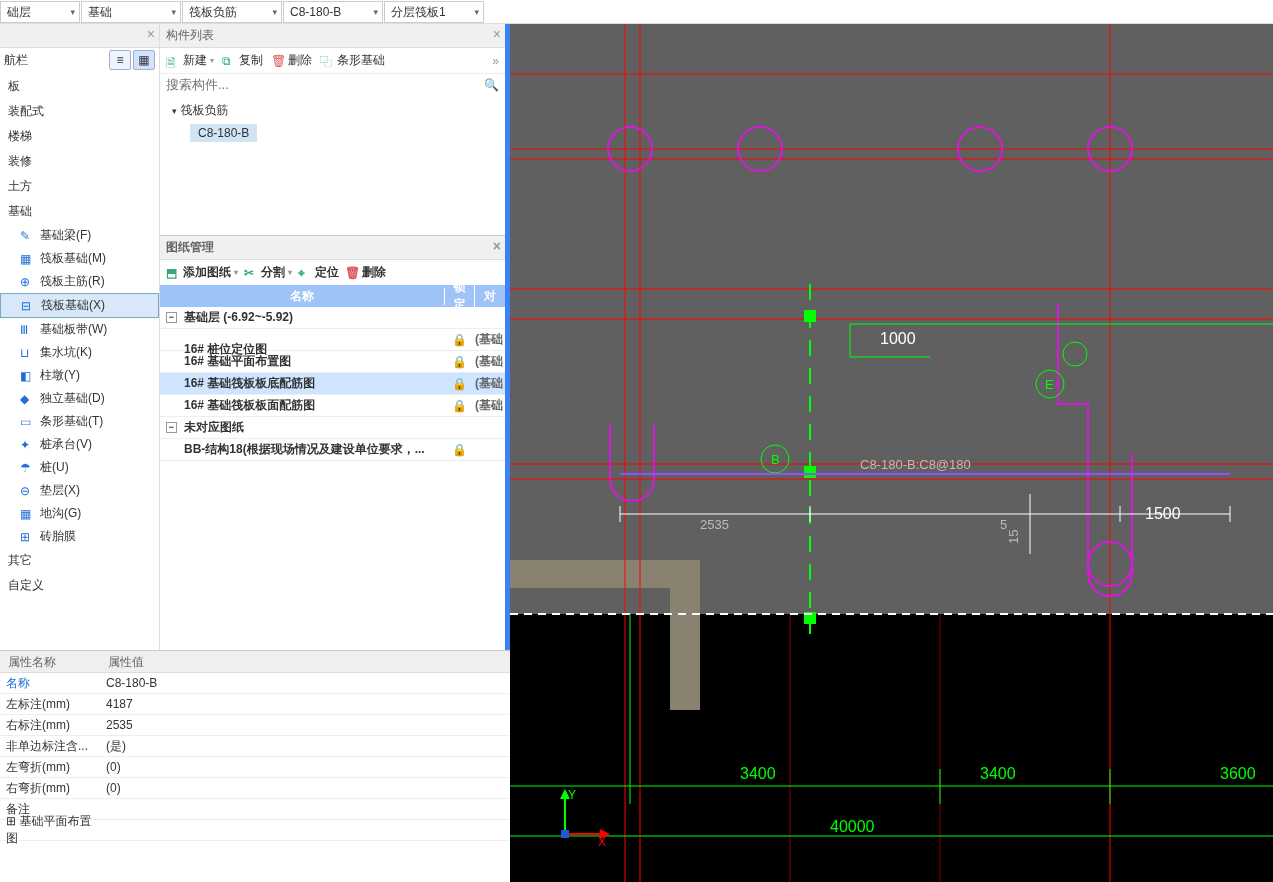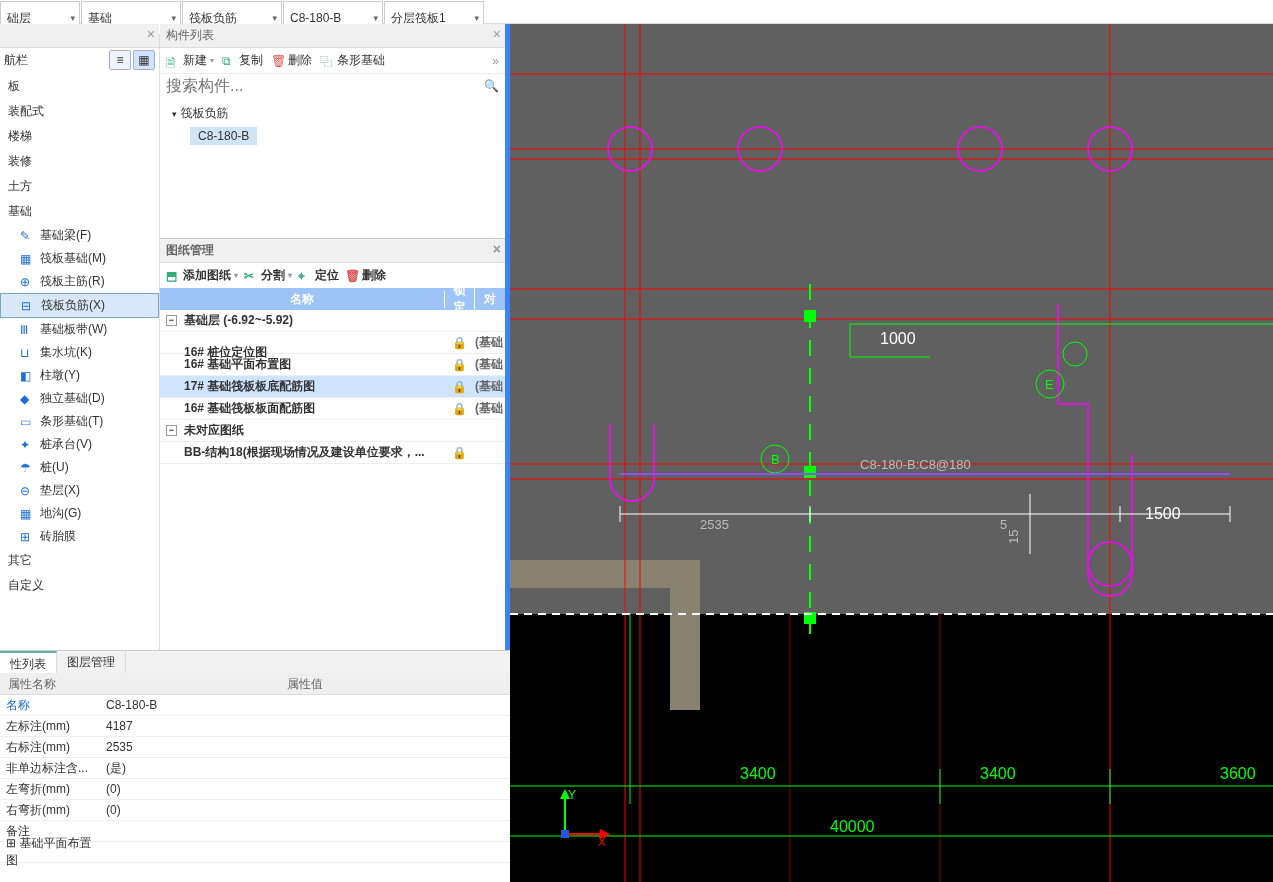--- a/index.html
+++ b/index.html
@@ -1,20 +1,20 @@
 <!DOCTYPE html>
 <html><head>
 <meta charset="utf-8">
 <style>
 * { box-sizing: border-box; margin: 0; padding: 0; font-family: "Microsoft YaHei", sans-serif; }
 body { width: 1273px; height: 882px; background: #fff; font-size: 12px; color: #333; overflow: hidden; position: relative; }
 
 
 .top-bar { height: 24px; display: flex; border-bottom: 1px solid #ddd; background: #fff; }
-.top-dd { height: 22px; border: 1px solid #ccc; margin: 1px 1px 0 0; display: flex; align-items: center; padding: 16px 6px; position: relative; font-size: 12px; background: #fff; }
+.top-dd { height: 22px; border: 1px solid #ccc; margin: 1px 1px 0 0; display: flex; align-items: center; padding: 4px 6px; position: relative; font-size: 12px; background: #fff; }
 .top-dd .arrow { position: absolute; right: 4px; color: #666; font-size: 9px; }
 
 
 .main { display: flex; height: calc(100% - 24px); }
 .left-col { width: 160px; display: flex; flex-direction: column; border-right: 1px solid #ddd; }
 .mid-col { width: 350px; display: flex; flex-direction: column; border-right: 5px solid #3b82f6; }
 .right-col { flex: 1; background: #606060; position: relative; }
 
 
 .panel-header { height: 24px; background: #f0f0f0; border-bottom: 1px solid #ddd; display: flex; align-items: center; padding: 0 6px; position: relative; color: #666; }
@@ -29,21 +29,21 @@
 .nav-item { padding: 3px 8px 3px 20px; display: flex; align-items: center; gap: 6px; cursor: pointer; }
 .nav-item.selected { background: #d8e8f8; border: 1px solid #7ab; }
 .nav-icon { width: 14px; height: 14px; display: inline-flex; color: #1e6fd8; }
 
 
 .comp-list { flex: 0 0 auto; }
 .comp-toolbar { display: flex; gap: 8px; padding: 4px 6px; border-bottom: 1px solid #eee; align-items: center; }
 .tb-btn { display: flex; align-items: center; gap: 3px; cursor: pointer; color: #333; }
 .tb-icon { width: 14px; height: 14px; color: #3a7; }
 .search-row { padding: 3px 6px; display: flex; align-items: center; }
-.search-inp { flex: 1; border: none; outline: none; color: #ef4444; font-size: 16px; }
+.search-inp { flex: 1; border: none; outline: none; color: #ef4444; font-size: 13px; }
 .comp-tree { padding: 4px 0; height: 140px; }
 .ct-parent { padding: 3px 12px; display: flex; align-items: center; gap: 4px; }
 .ct-child { margin: 2px 0 2px 30px; padding: 2px 8px; background: #cfe4f5; display: inline-block; }
 
 .drawing-mgmt { flex: 1; display: flex; flex-direction: column; border-top: 1px solid #ccc; font-weight: bold; }
 .dm-toolbar { display: flex; gap: 6px; padding: 4px 6px; align-items: center; flex-wrap: wrap; }
 .dm-table-head { display: flex; background: #9dc3f7; color: #fff; height: 22px; align-items: center; }
 .dm-th { padding: 0 6px; border-right: 1px solid #fff; text-align: center; }
 .dm-tree { flex: 1; overflow: auto; }
 .dm-row { display: flex; height: 22px; align-items: center; border-bottom: 1px solid #eee; }
@@ -138,21 +138,21 @@
       <div class="nav-item">
           <span class="nav-icon">▦</span>
           <span>筏板基础(M)</span>
         </div>
       <div class="nav-item">
           <span class="nav-icon">⊕</span>
           <span>筏板主筋(R)</span>
         </div>
       <div class="nav-item selected">
           <span class="nav-icon">⊟</span>
-          <span>筏板负筋(X)</span>
+          <span>筏板基础(X)</span>
         </div>
       <div class="nav-item">
           <span class="nav-icon">Ⅲ</span>
           <span>基础板带(W)</span>
         </div>
       <div class="nav-item">
           <span class="nav-icon">⊔</span>
           <span>集水坑(K)</span>
         </div>
       <div class="nav-item">
@@ -279,21 +279,21 @@
           </div>
           <div class="dm-row">
             <div class="dm-cell-name" style="padding-left: 24px;">
               <span>16# 基础平面布置图</span>
             </div>
             <div class="dm-cell-lock">🔒</div>
             <div class="dm-cell-ext">(基础</div>
           </div>
           <div class="dm-row selected">
             <div class="dm-cell-name" style="padding-left: 24px;">
-              <span>17# 基础筏板板底配筋图</span>
+              <span>16# 基础筏板板底配筋图</span>
             </div>
             <div class="dm-cell-lock">🔒</div>
             <div class="dm-cell-ext">(基础</div>
           </div>
           <div class="dm-row">
             <div class="dm-cell-name" style="padding-left: 24px;">
               <span>16# 基础筏板板面配筋图</span>
             </div>
             <div class="dm-cell-lock">🔒</div>
             <div class="dm-cell-ext">(基础</div>
@@ -404,27 +404,23 @@
         <polygon points="100,810 90,805 90,815" fill="#f00"></polygon>
         <rect x="51" y="806" width="8" height="8" fill="#2255dd"></rect>
         <text x="58" y="775" fill="#0f0" font-size="12">Y</text>
         <text x="88" y="822" fill="#f00" font-size="12">X</text>
       </svg>
     </div>
   </div>
 </div>
 
 <div class="prop-panel">
-  <div class="prop-tabs">
-    <div class="prop-tab active">性列表</div>
-    <div class="prop-tab">图层管理</div>
-  </div>
   <div class="prop-head">
     <div style="width:100px">属性名称</div>
-    <div style="flex:1;text-align:center">属性值</div>
+    <div style="flex:1;">属性值</div>
   </div>
   <div id="prop-rows">
       <div class="prop-row">
         <div class="prop-name blue">名称</div>
         <div class="prop-val">C8-180-B</div>
       </div>
       <div class="prop-row">
         <div class="prop-name">左标注(mm)</div>
         <div class="prop-val">4187</div>
       </div>

